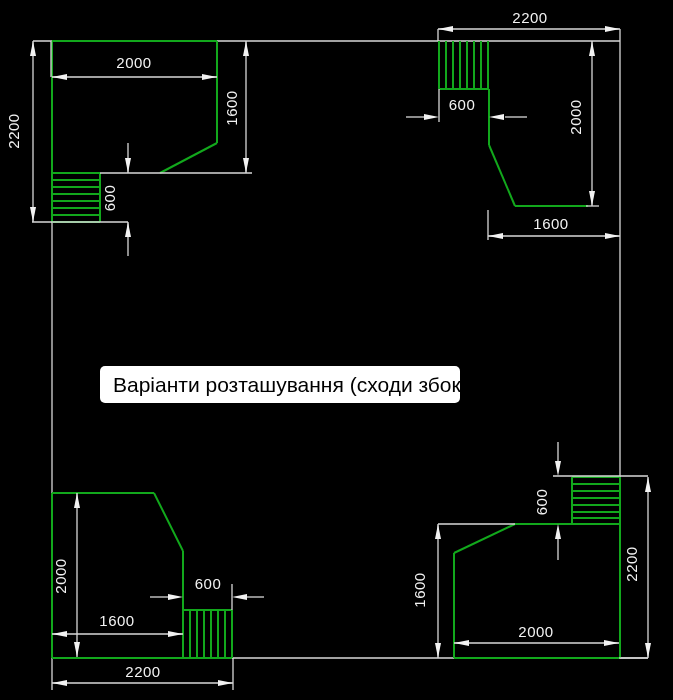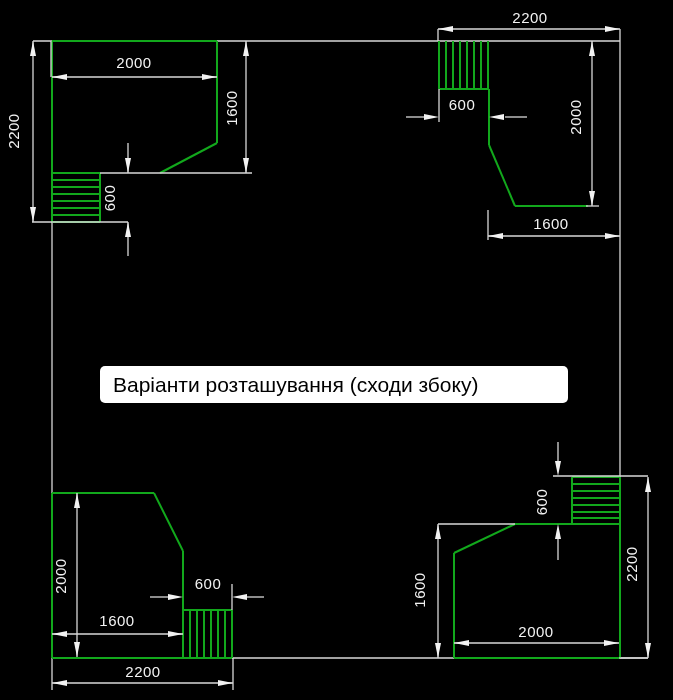--- a/index.html
+++ b/index.html
@@ -4,21 +4,21 @@
 <style>
   html,body{margin:0;padding:0;background:#000;}
   .stage{position:relative;width:673px;height:700px;background:#000;overflow:hidden;
          font-family:"Liberation Sans",sans-serif;}
   svg{position:absolute;left:0;top:0;}
   .w{stroke:#d9d9d9;stroke-width:1.3;fill:none;}
   .g{stroke:#12a81c;stroke-width:2;fill:none;}
   .aw{fill:#f2f2f2;stroke:none;}
   .dimtxt{fill:#f2f2f2;font-family:"Liberation Sans",sans-serif;font-size:15px;
           letter-spacing:0.5px;text-anchor:middle;}
-  .caption{position:absolute;left:100px;top:366px;width:468px;height:37px;
+  .caption{position:absolute;left:100px;top:366px;width:360px;height:37px;
            background:#ffffff;border-radius:5px;color:#000000;
            font-size:21px;line-height:37px;padding-left:13px;box-sizing:border-box;
            white-space:nowrap;}
 </style>
 </head>
 <body>
 
 <div class="stage">
 <svg width="673" height="700" viewBox="0 0 673 700">
 

